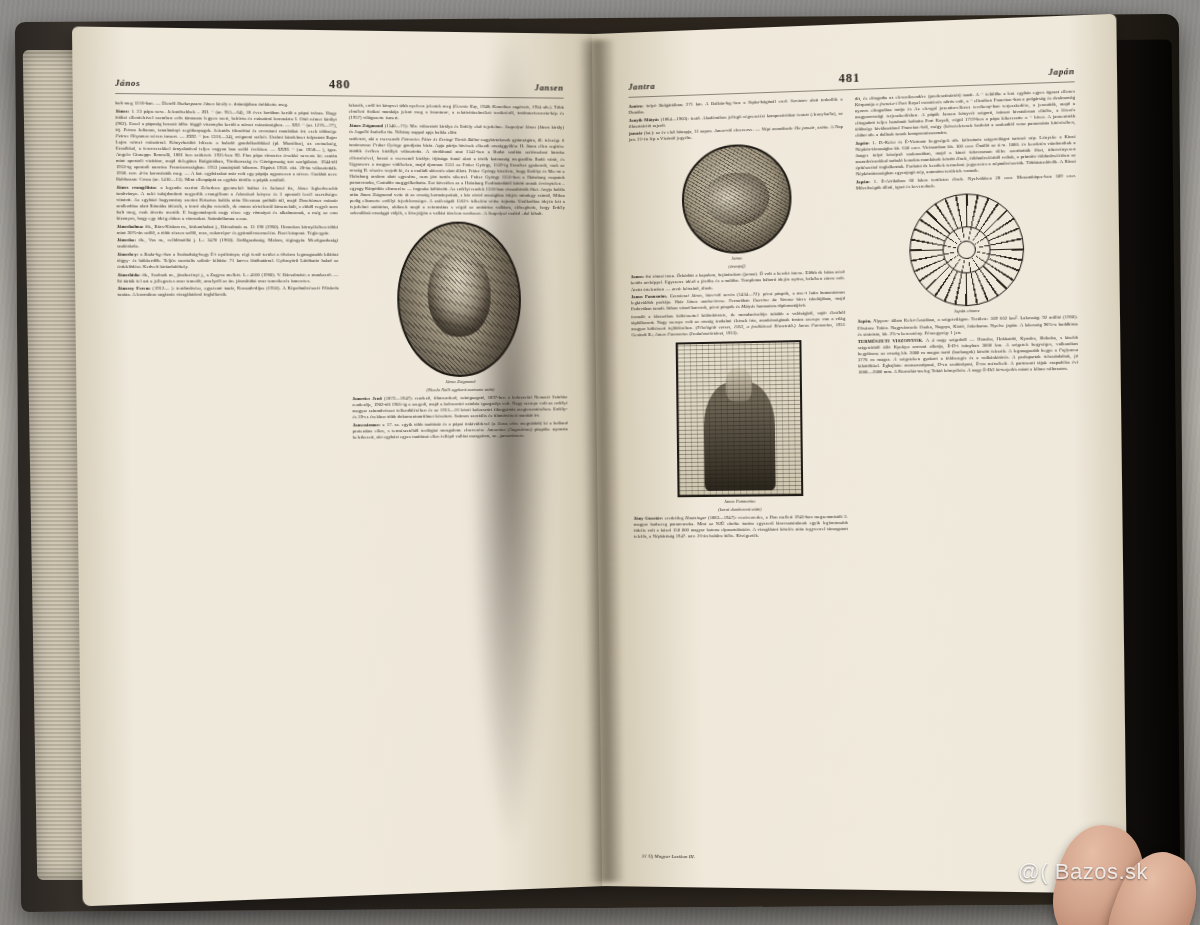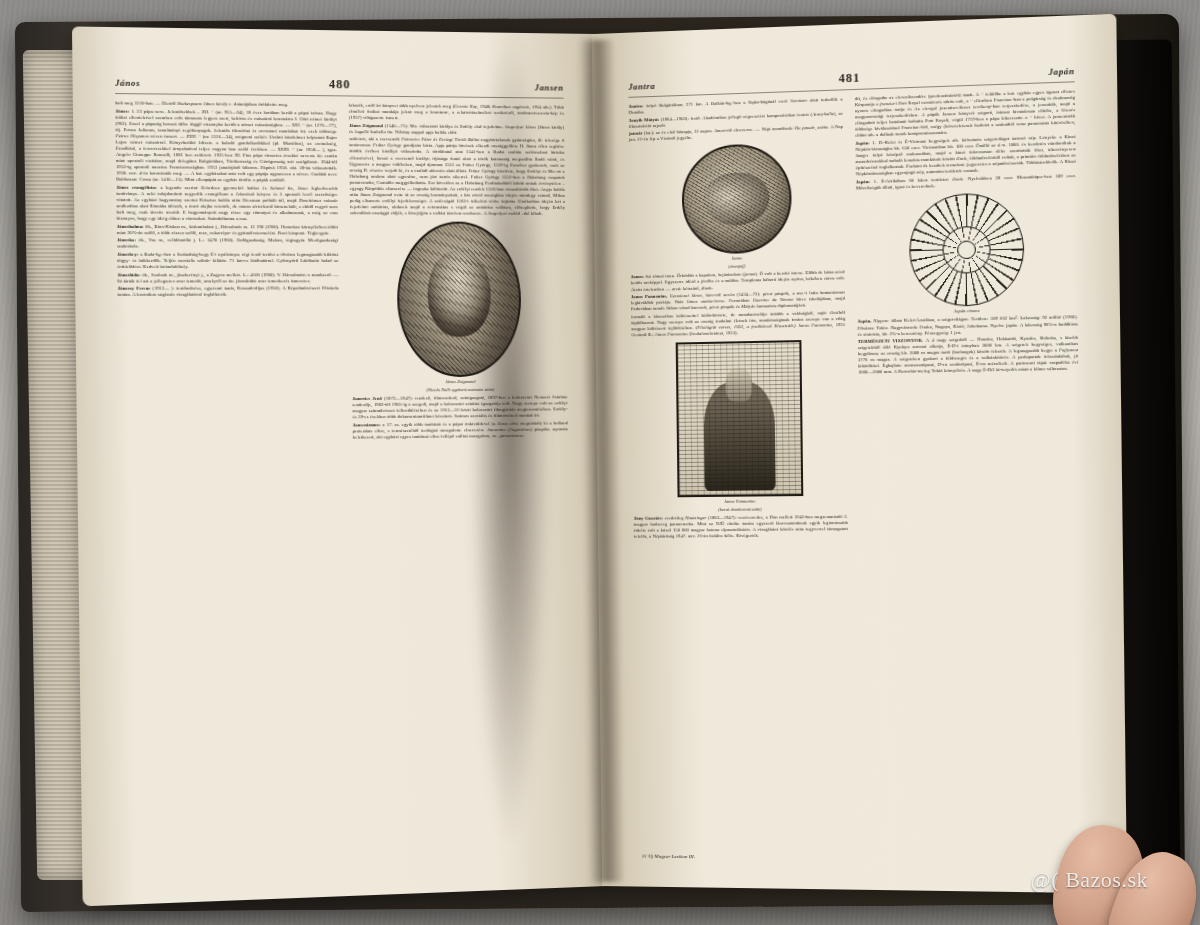--- a/index.html
+++ b/index.html
@@ -194,23 +194,23 @@
   
   .finger{
     position:absolute;
     background:radial-gradient(ellipse at 35% 25%, #e6bda6 0%, #d2a38b 45%, #b4826b 80%, #8d6150 100%);
     border-radius:46% 46% 40% 40%;
     box-shadow:0 4px 10px rgba(0,0,0,.35);
   }
   .f1{right:58px;bottom:-20px;width:86px;height:120px;transform:rotate(12deg);}
   .f2{right:8px;bottom:-46px;width:78px;height:120px;transform:rotate(20deg);}
   .watermark{
-    position:absolute;right:52px;bottom:32px;
+    position:absolute;right:52px;bottom:40px;
     color:rgba(255,255,255,.82);
-    font-family:Liberation Serif, serif;
+    font-family:Liberation Sans, sans-serif;
     font-size:22px;letter-spacing:.5px;
     text-shadow:0 1px 2px rgba(0,0,0,.45);
   }
   .shadowspine{
     position:absolute;left:470px;top:20px;width:80px;height:830px;
     background:radial-gradient(ellipse at 50% 50%, rgba(40,32,24,.55) 0%, rgba(40,32,24,0) 70%);
     filter:blur(6px);
   }
 </style>
 </head>

